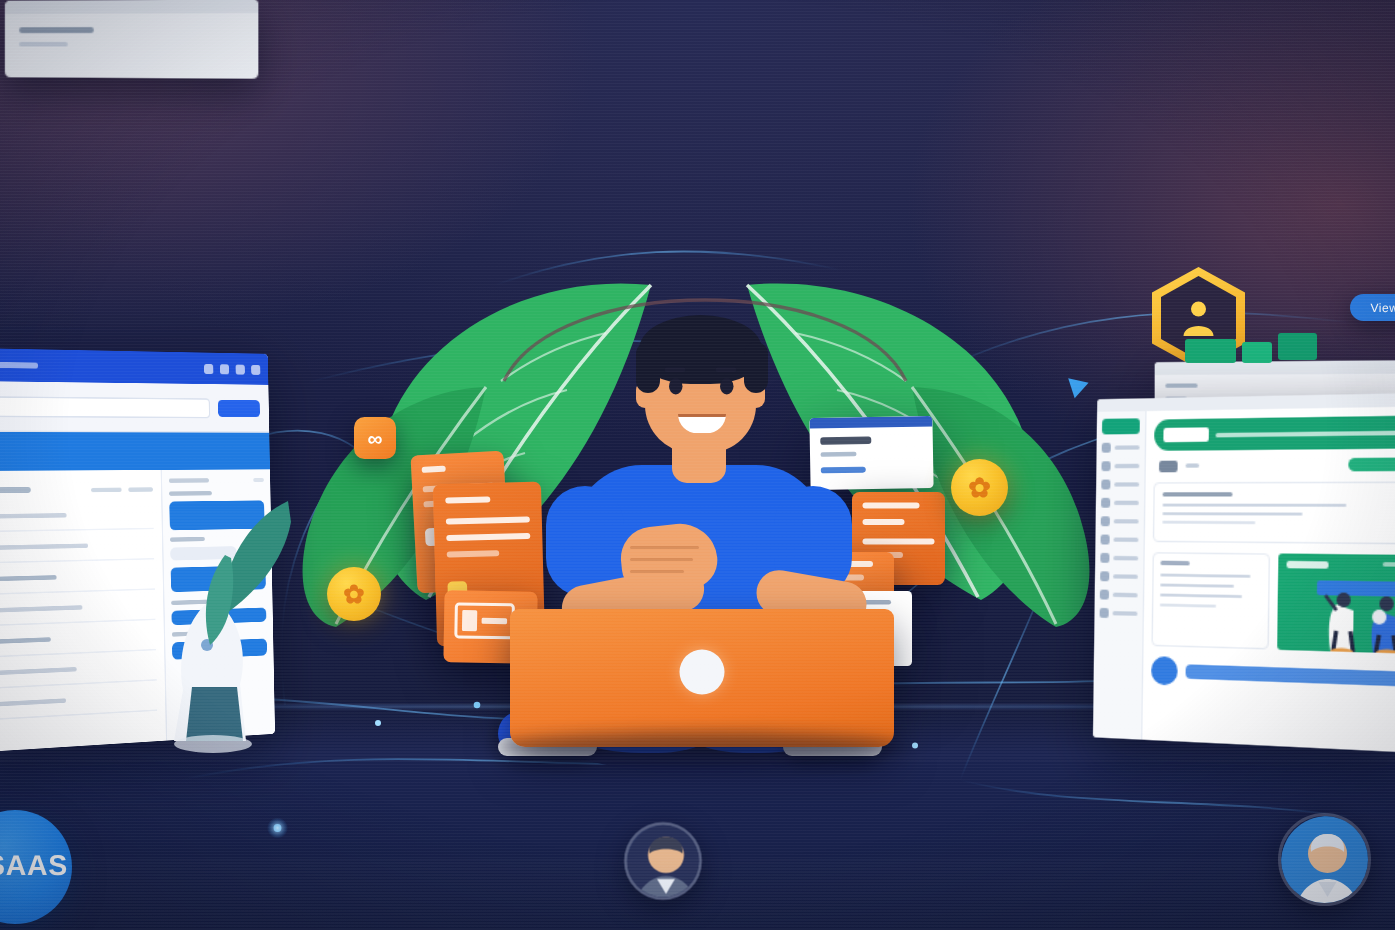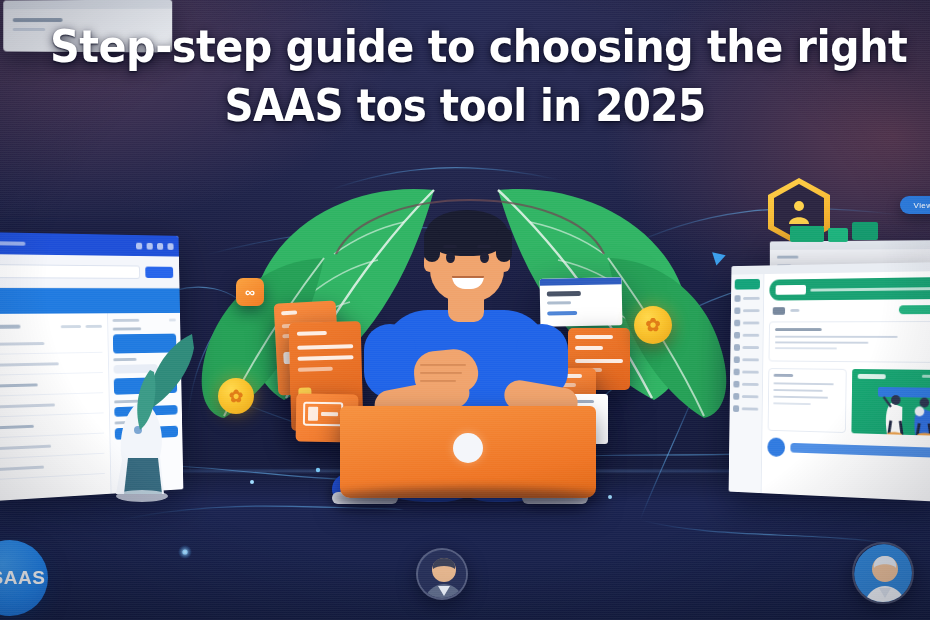--- a/index.html
+++ b/index.html
@@ -615,18 +615,14 @@
       <circle cx="31" cy="25" r="13" fill="#f0c39b"></circle>
       <path d="M31,12 C23,12 19,17 20,24 C24,19 38,19 42,24 C43,17 39,12 31,12 Z" fill="#e8eef6"></path>
       <path d="M10,62 C12,49 22,42 31,42 C40,42 50,49 52,62 Z" fill="#f4f7fb"></path>
       <path d="M25,44 L31,54 L37,44 Z" fill="#dfe6f0"></path>
     </svg>
   </div>
 
   <div class="vig"></div>
   <div class="grain"></div>
 
-  <div class="title-wrap">
-    <div class="title-line">Step-step guide to choosing the right</div>
-    <div class="title-line l2">SAAS tos tool in 2025</div>
-  </div>
 
 </div>
 
 </body></html>

